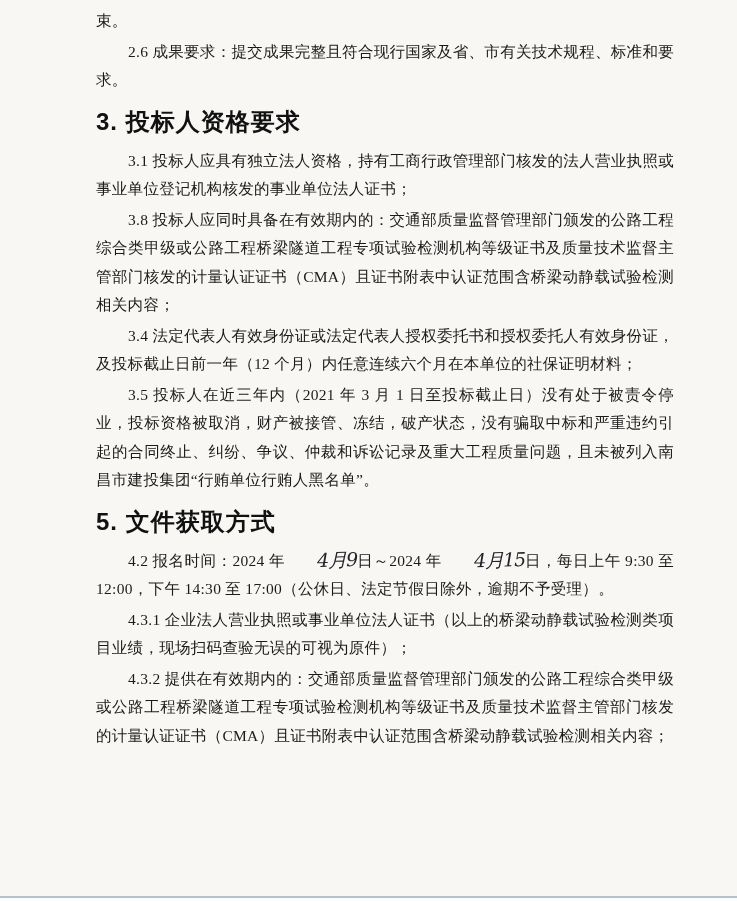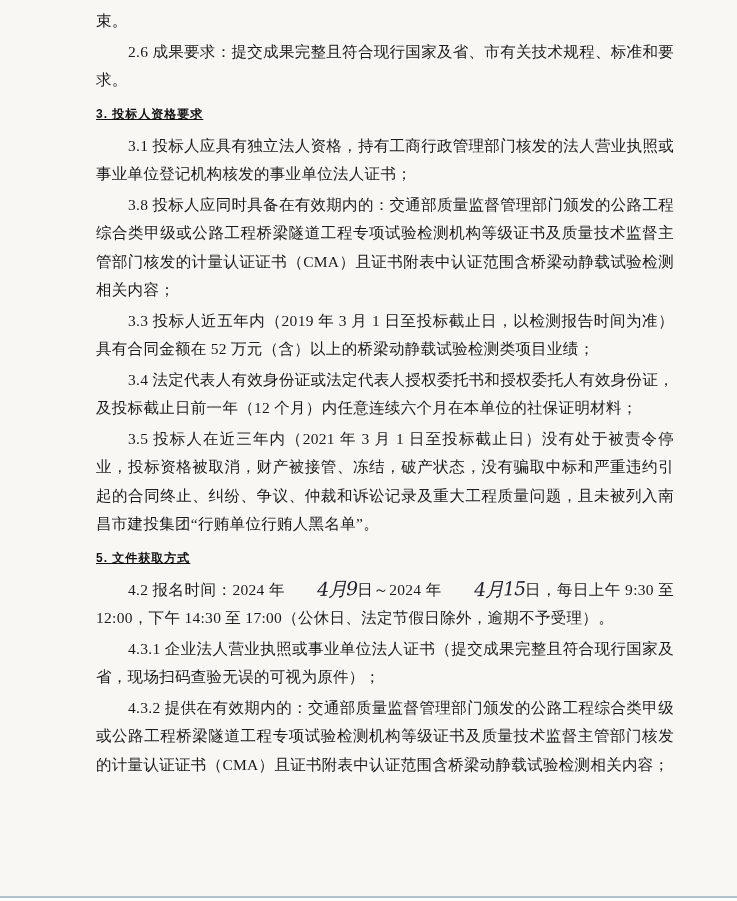--- a/index.html
+++ b/index.html
@@ -34,25 +34,24 @@
     text-align: justify;
     letter-spacing: 0.3px;
     color: #1b1b1b;
   }
   p.indent {
     text-indent: 32px;
   }
   h2.section-heading {
     font-family: "Liberation Sans", "DejaVu Sans", sans-serif;
     font-weight: 700;
-    font-size: 12px;
+    font-size: 24px;
     color: #111;
     margin: 11px 0 9px 0;
     letter-spacing: 1px;
-    text-decoration: underline;
   }
   .handwritten {
     display: inline-block;
     font-family: "DejaVu Serif", serif;
     font-style: italic;
     font-size: 19px;
     line-height: 1;
     letter-spacing: -1px;
     transform: rotate(-1.5deg) translateY(1px);
     color: #23232b;
@@ -76,35 +75,34 @@
     <p class="body-text">束。</p>
 
     <p class="body-text indent">2.6 成果要求：提交成果完整且符合现行国家及省、市有关技术规程、标准和要求。</p>
 
     <h2 class="section-heading">3. 投标人资格要求</h2>
 
     <p class="body-text indent">3.1 投标人应具有独立法人资格，持有工商行政管理部门核发的法人营业执照或事业单位登记机构核发的事业单位法人证书；</p>
 
     <p class="body-text indent">3.8 投标人应同时具备在有效期内的：交通部质量监督管理部门颁发的公路工程综合类甲级或公路工程桥梁隧道工程专项试验检测机构等级证书及质量技术监督主管部门核发的计量认证证书（CMA）且证书附表中认证范围含桥梁动静载试验检测相关内容；</p>
 
-    <p class="body-text indent">3.3 投标人近五年内（2019 年 3 月 1 日至投标截止日，以检测报告时间为准）具有合同金额在 52 万元（含）以上的桥梁动静载试验检测类项目业绩；</p>
 
     <p class="body-text indent">3.4 法定代表人有效身份证或法定代表人授权委托书和授权委托人有效身份证，及投标截止日前一年（12 个月）内任意连续六个月在本单位的社保证明材料；</p>
 
     <p class="body-text indent">3.5 投标人在近三年内（2021 年 3 月 1 日至投标截止日）没有处于被责令停业，投标资格被取消，财产被接管、冻结，破产状态，没有骗取中标和严重违约引起的合同终止、纠纷、争议、仲裁和诉讼记录及重大工程质量问题，且未被列入南昌市建投集团“行贿单位行贿人黑名单”。</p>
 
 
     <h2 class="section-heading">5. 文件获取方式</h2>
 
 
     <p class="body-text indent">
       <span>4.2 报名时间：2024 年</span><span class="handwritten">4月9</span><span>日～2024 年</span><span class="handwritten">4月15</span><span>日，每日上午 9:30 至 12:00，下午 14:30 至 17:00（公休日、法定节假日除外，逾期不予受理）。</span>
     </p>
 
 
-    <p class="body-text indent">4.3.1 企业法人营业执照或事业单位法人证书（提交成果完整且符合现行国家及省，现场扫码查验无误的可视为原件）；</p>
+    <p class="body-text indent">4.3.1 企业法人营业执照或事业单位法人证书（以上的桥梁动静载试验检测类项目业绩，现场扫码查验无误的可视为原件）；</p>
 
     <p class="body-text indent">4.3.2 提供在有效期内的：交通部质量监督管理部门颁发的公路工程综合类甲级或公路工程桥梁隧道工程专项试验检测机构等级证书及质量技术监督主管部门核发的计量认证证书（CMA）且证书附表中认证范围含桥梁动静载试验检测相关内容；</p>
 
   </div>
 
   <div class="bottom-edge"></div>
 </div>
 
 </body></html>

